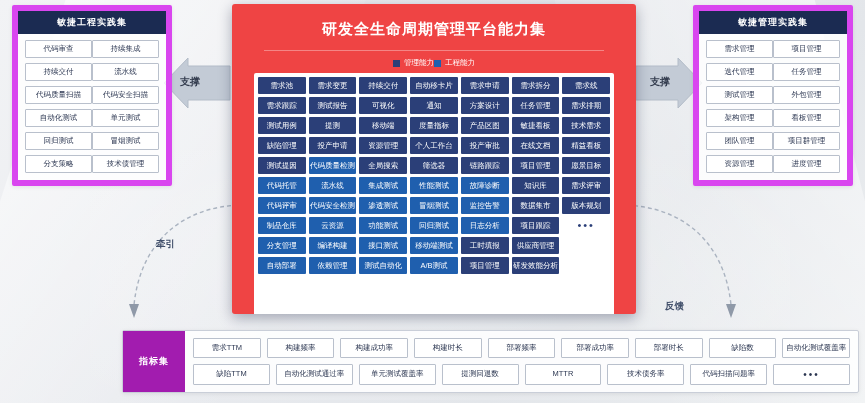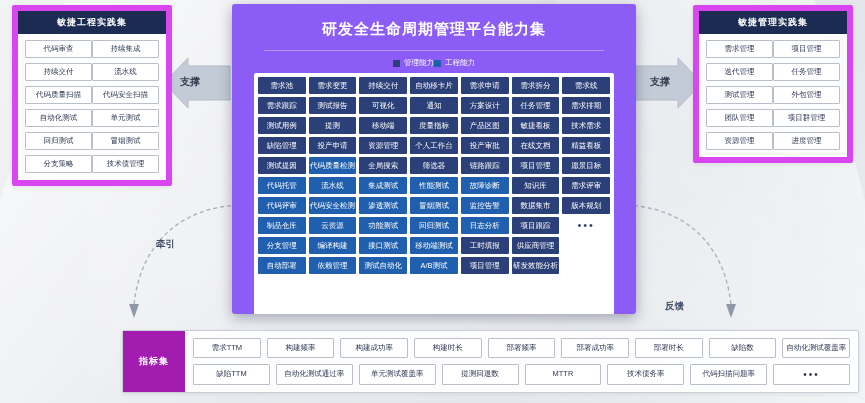--- a/index.html
+++ b/index.html
@@ -23,21 +23,21 @@
   .s2 { right: 0; top: 0; width: 260px; height: 403px; background: linear-gradient(250deg, rgba(255,255,255,0.5), rgba(255,255,255,0)); transform: skewX(14deg); }
   .s3 { left: 90px; top: 150px; width: 700px; height: 250px; background: radial-gradient(ellipse at 50% 50%, rgba(255,255,255,0.35), rgba(255,255,255,0)); }
 
   
   #center-panel {
     position: absolute;
     left: 232px;
     top: 4px;
     width: 404px;
     height: 310px;
-    background: #8b5cf6;
+    background: #ef4444;
     border-radius: 3px;
     box-shadow: 0 4px 14px rgba(20,30,60,0.35);
     overflow: hidden;
   }
   #center-title {
     color: #ffffff;
     font-size: 15px;
     font-weight: bold;
     text-align: center;
     padding-top: 16px;
@@ -265,20 +265,24 @@
         <div class="chip">需求管理</div>
         <div class="chip">项目管理</div>
       </div>
       <div class="side-row">
         <div class="chip">迭代管理</div>
         <div class="chip">任务管理</div>
       </div>
       <div class="side-row">
         <div class="chip">测试管理</div>
         <div class="chip">外包管理</div>
+      </div>
+      <div class="side-row">
+        <div class="chip">架构管理</div>
+        <div class="chip">看板管理</div>
       </div>
       <div class="side-row">
         <div class="chip">团队管理</div>
         <div class="chip">项目群管理</div>
       </div>
       <div class="side-row">
         <div class="chip">资源管理</div>
         <div class="chip">进度管理</div>
       </div>
     </div>

